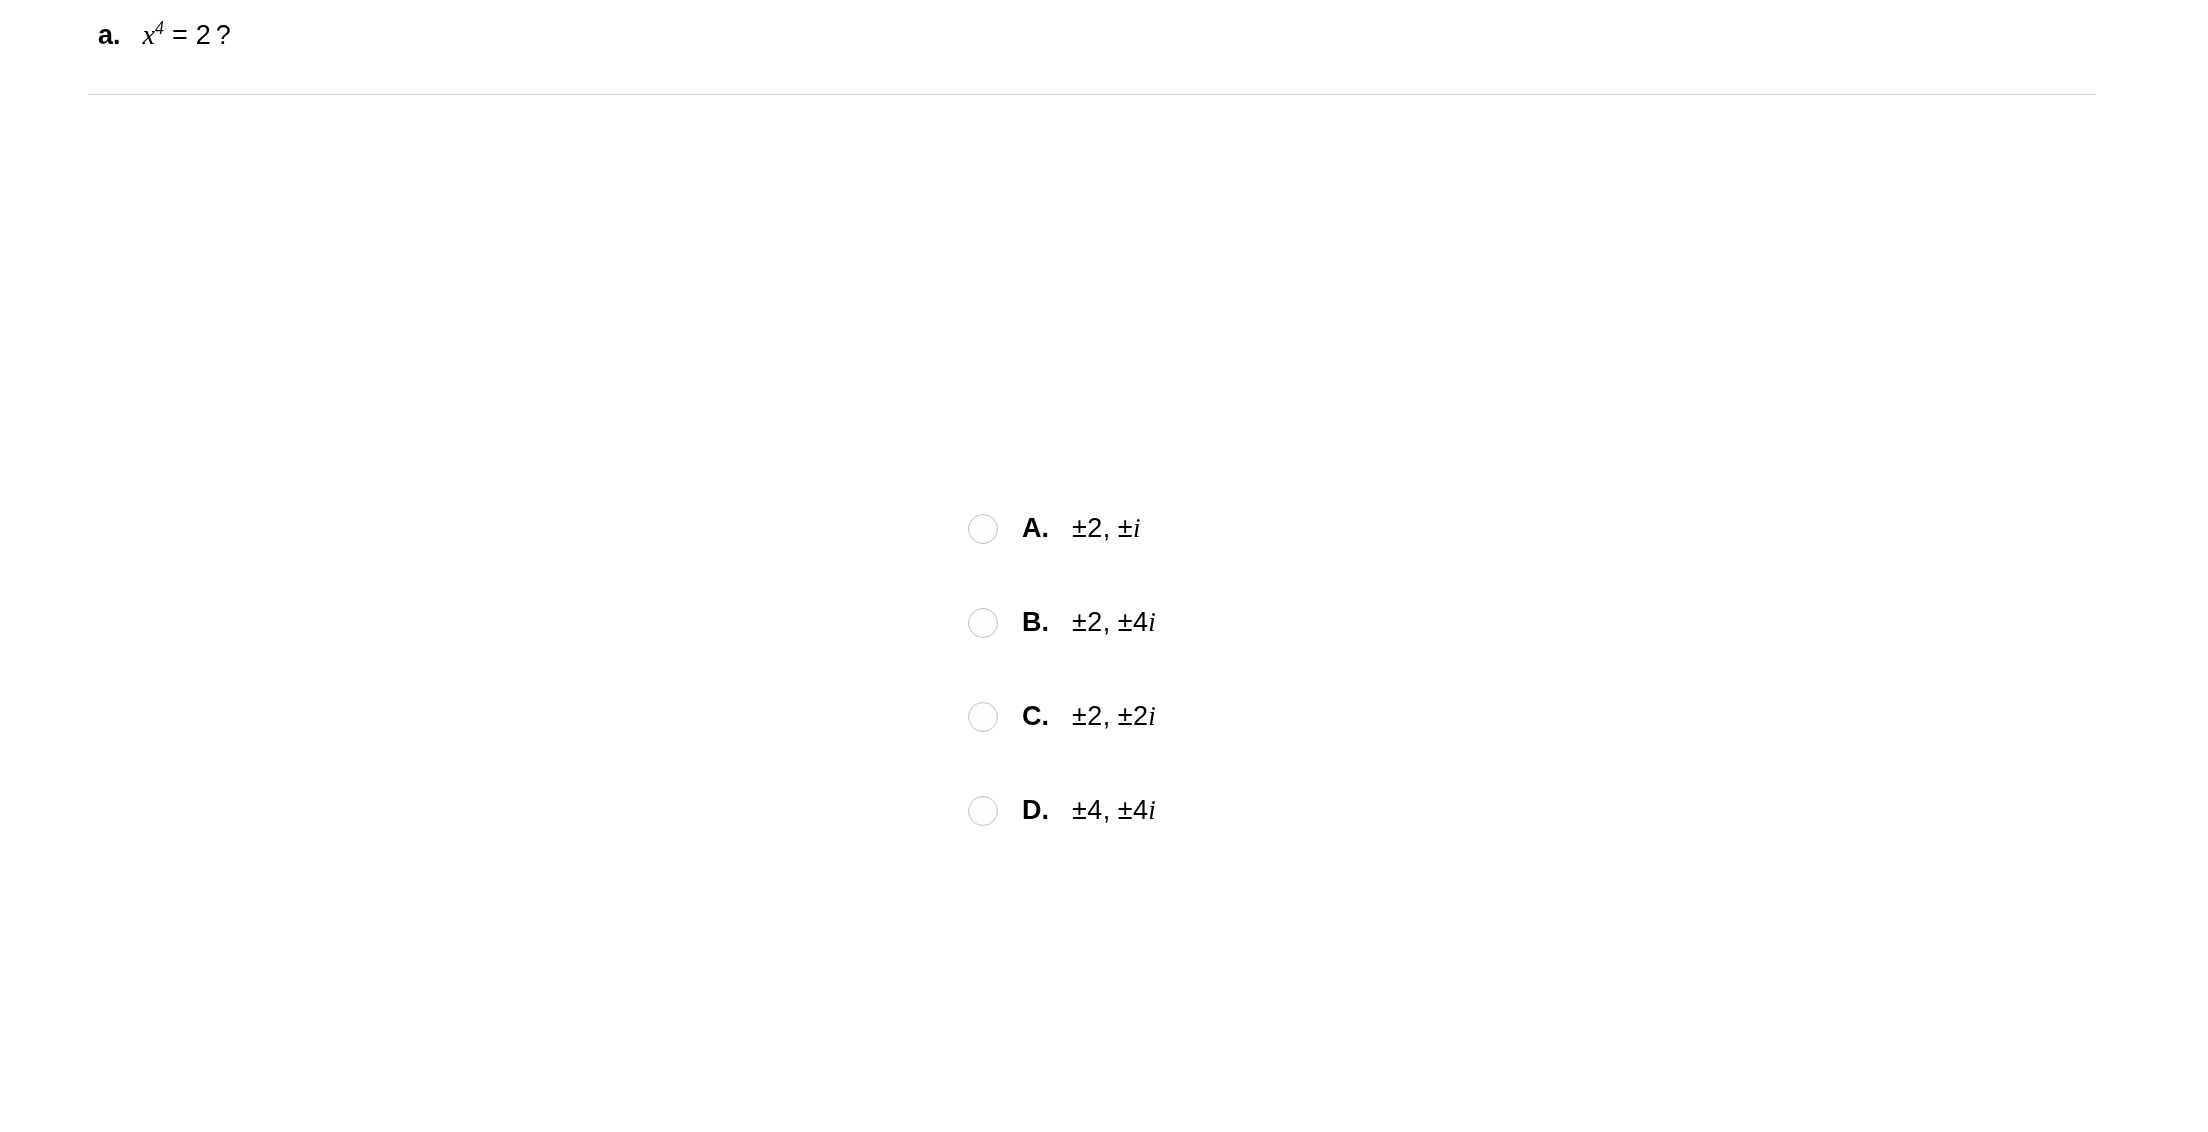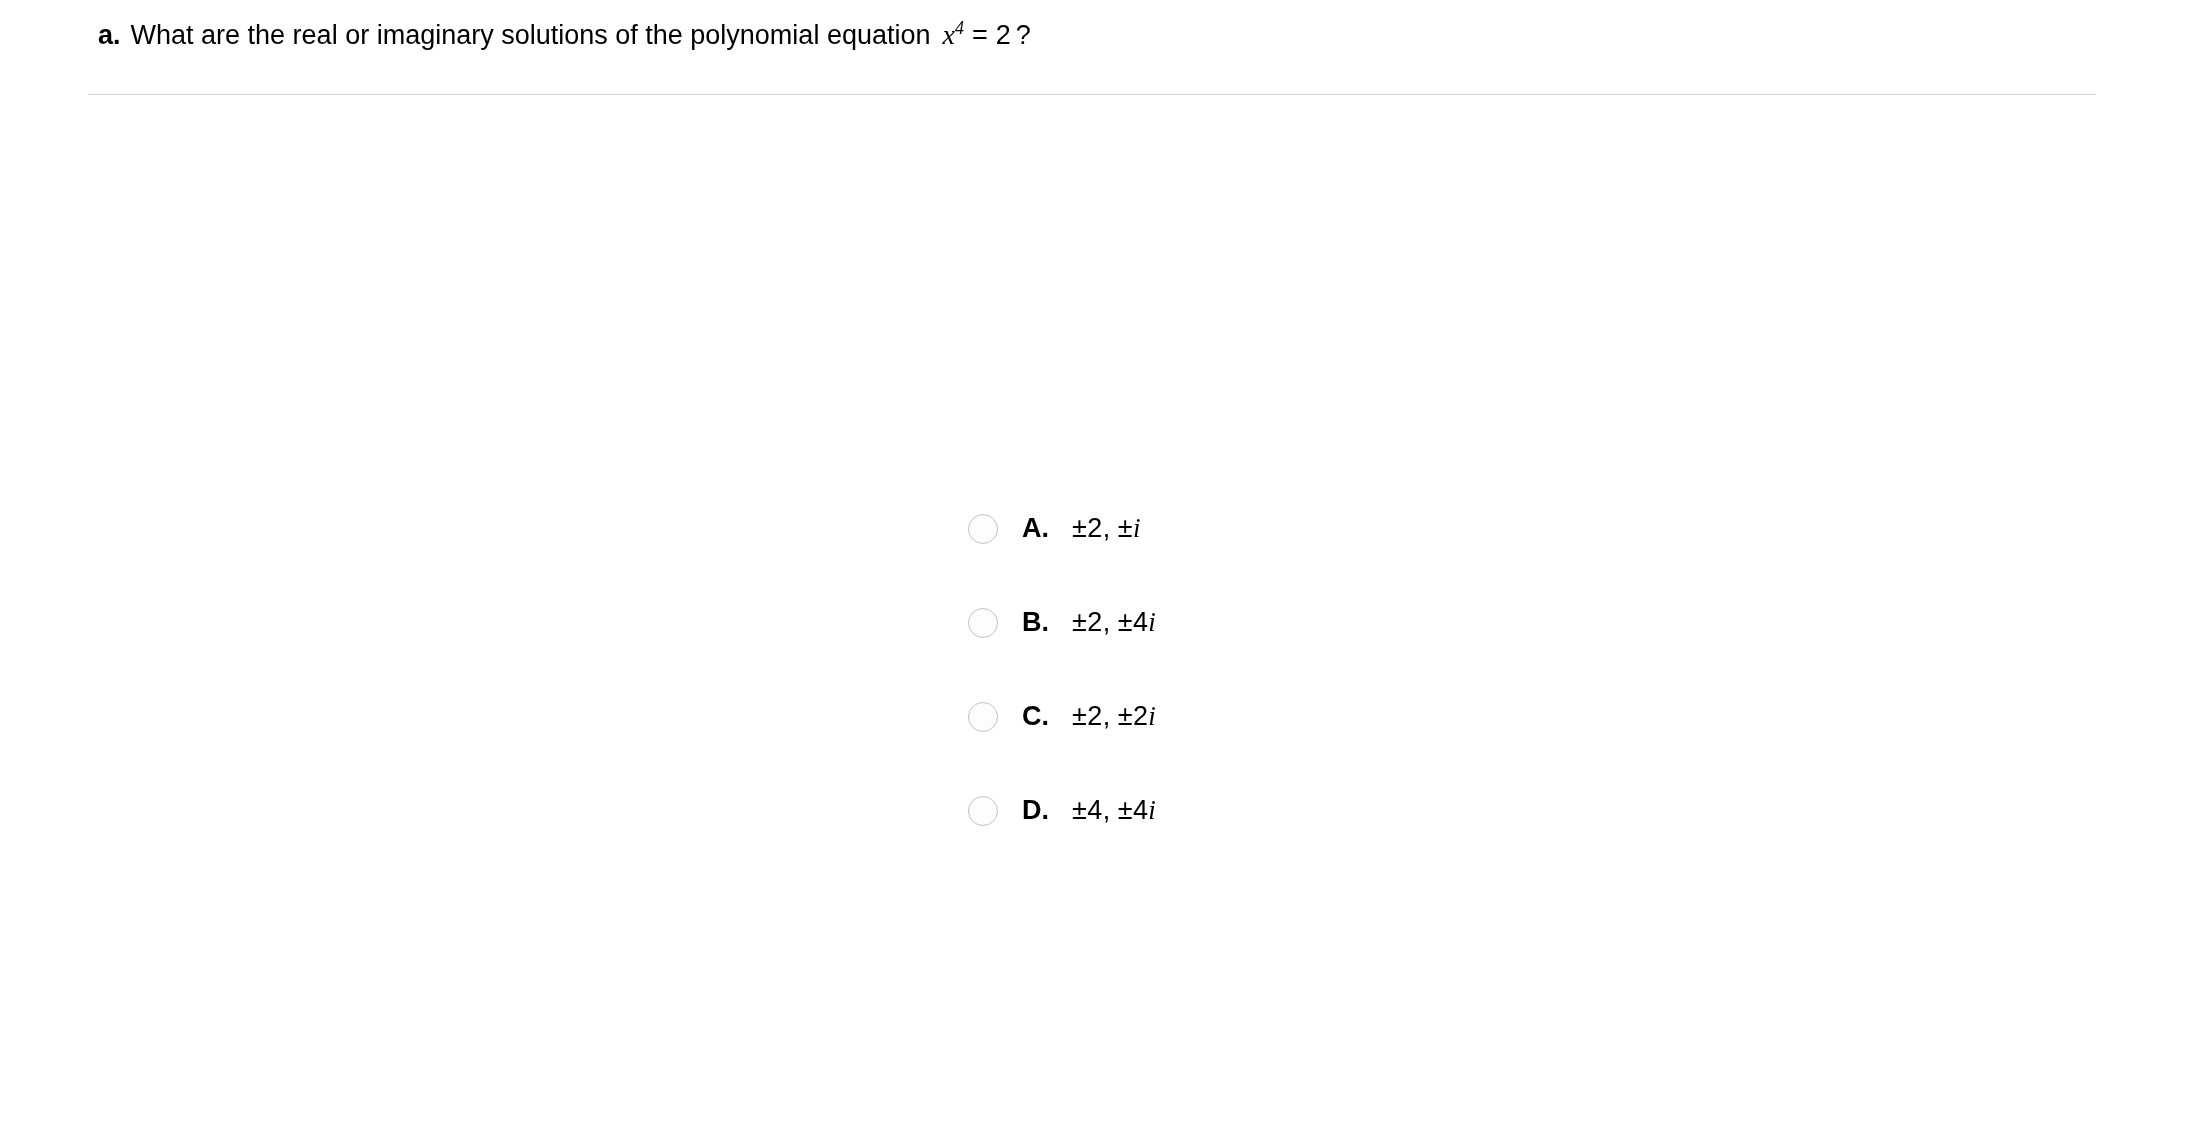--- a/index.html
+++ b/index.html
@@ -129,21 +129,20 @@
     font-style: normal;
   }
 </style>
 </head>
 <body>
 
 <div class="page">
 
   <div class="question-row">
     <span class="q-label">a.</span>
-    <span class="q-text">What are the real or imaginary solutions of the polynomial equation</span>
     <span class="math">
       <span class="var">x</span><sup>4</sup><span class="eq">=</span><span class="num">2</span>
     </span>
     <span class="qmark">?</span>
   </div>
 
   <div class="divider"></div>
 
   <div class="choices">
 

